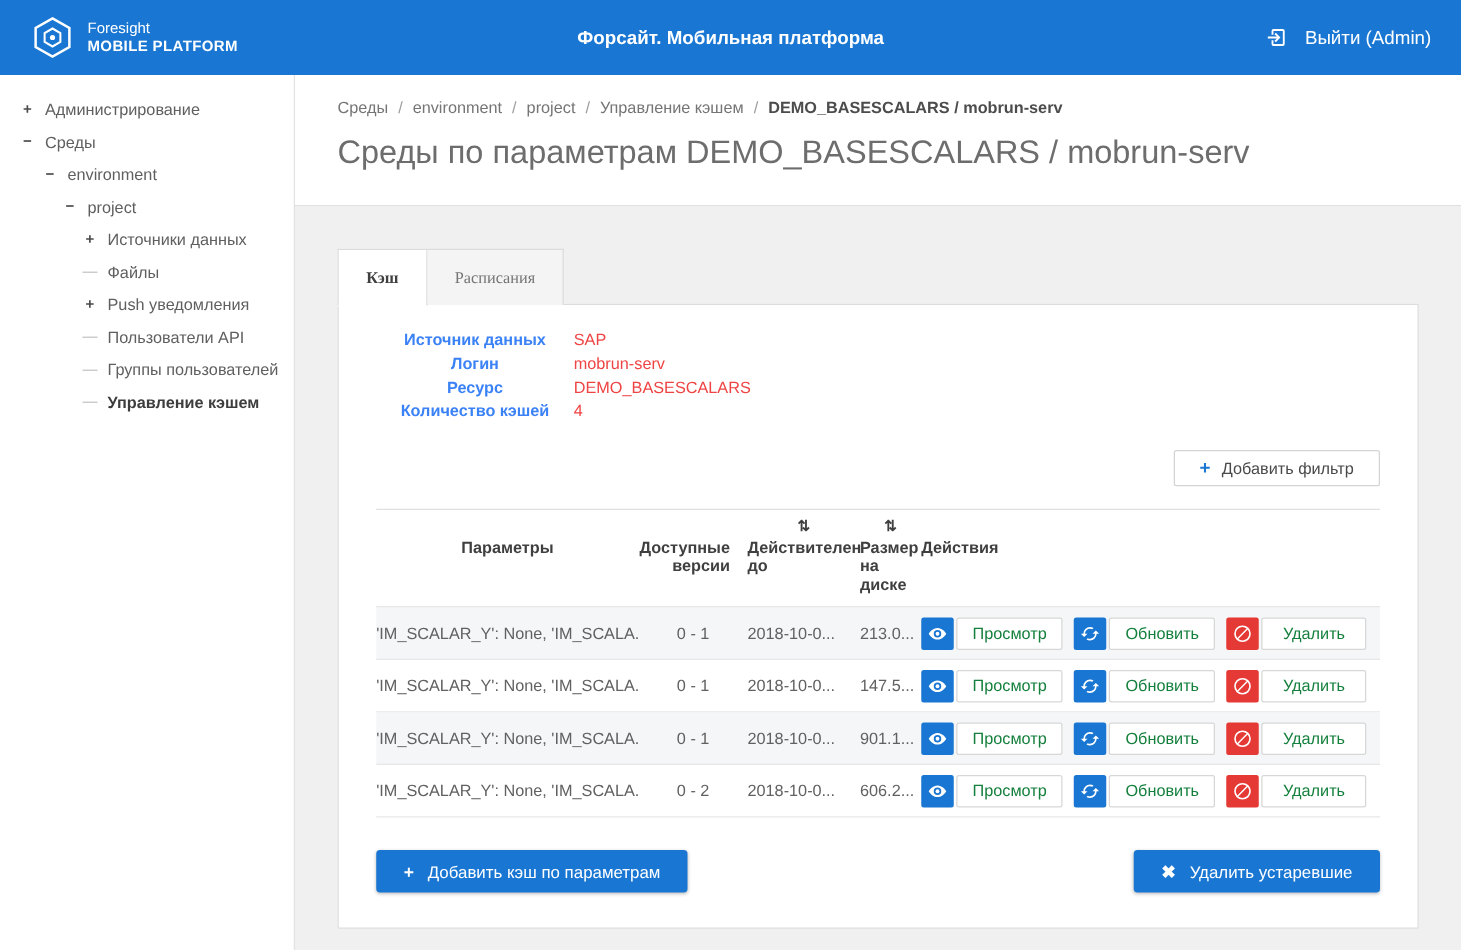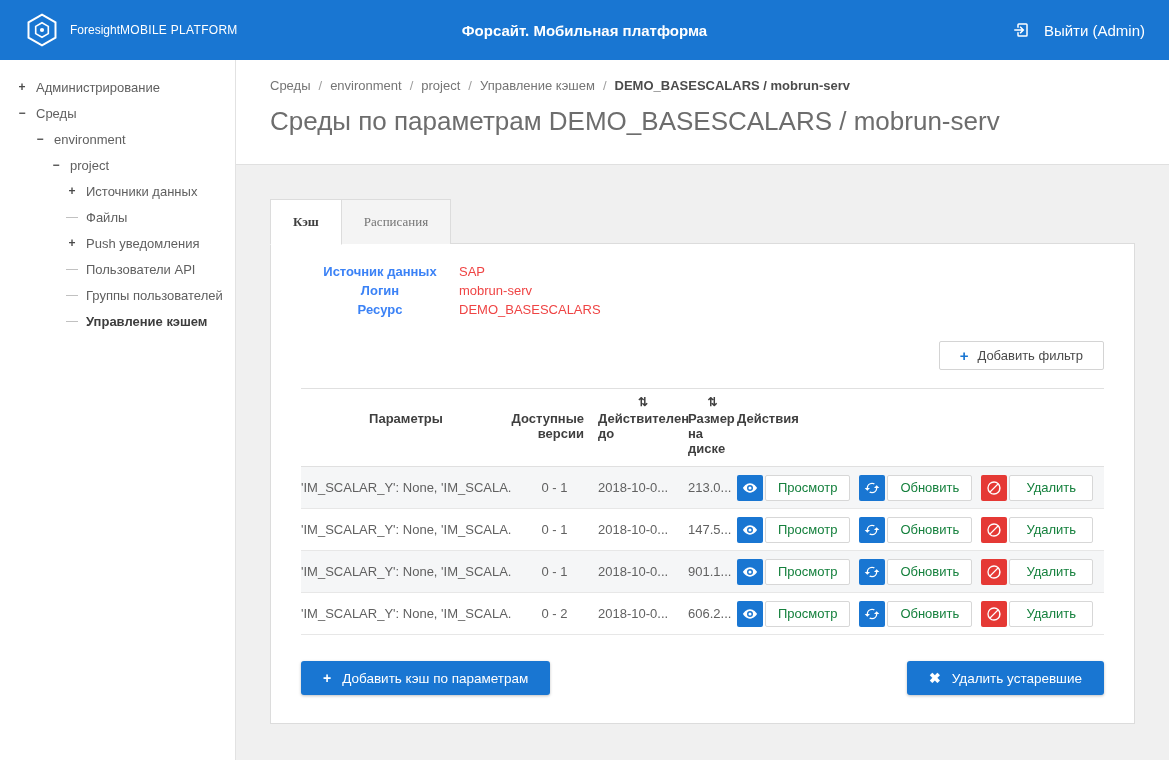--- a/index.html
+++ b/index.html
@@ -3,23 +3,23 @@
 <meta charset="utf-8">
 <style>
   * { box-sizing: border-box; }
   html, body { margin: 0; padding: 0; width: 1169px; height: 760px; overflow: hidden;
     font-family: "Liberation Sans", sans-serif; background: #f0f0f0; }
 
   
   .topbar { position: relative; height: 60px; background: #1976d2; color: #fff;
     display: flex; align-items: center; padding: 0 24px; }
   .logo { display: flex; align-items: center; gap: 10px; cursor: pointer; }
-  .logo-text { display: flex; line-height: 1.25; }
+  .logo-text { display: flex; flex-direction: column; line-height: 1.25; }
   .logo-line1 { font-size: 12px; font-weight: 400; }
-  .logo-line2 { font-size: 12px; font-weight: 400; letter-spacing: .3px; }
+  .logo-line2 { font-size: 12px; font-weight: 700; letter-spacing: .3px; }
   .topbar-title { position: absolute; left: 0; right: 0; text-align: center;
     font-size: 15px; pointer-events: none; font-weight: bold; }
   .logout { margin-left: auto; display: flex; align-items: center; gap: 14px;
     font-size: 15px; cursor: pointer; }
 
   
   .layout { display: flex; height: 700px; }
   .sidebar { width: 236px; background: #fff; border-right: 1px solid #e2e2e2;
     padding-top: 14px; flex: none; }
   .tree-item { display: flex; align-items: center; gap: 8px; height: 26px;
@@ -205,20 +205,24 @@
             <span class="info-value">SAP</span>
           </div>
           <div class="info-row">
             <span class="info-label">Логин</span>
             <span class="info-value">mobrun-serv</span>
           </div>
           <div class="info-row">
             <span class="info-label">Ресурс</span>
             <span class="info-value">DEMO_BASESCALARS</span>
           </div>
+          <div class="info-row">
+            <span class="info-label">Количество кэшей</span>
+            <span class="info-value">4</span>
+          </div>
         </div>
 
         <div class="filter-row">
           <button class="btn-outline">
             <span class="plus-blue">+</span>
             <span>Добавить фильтр</span>
           </button>
         </div>
 
         <div class="tbl">

